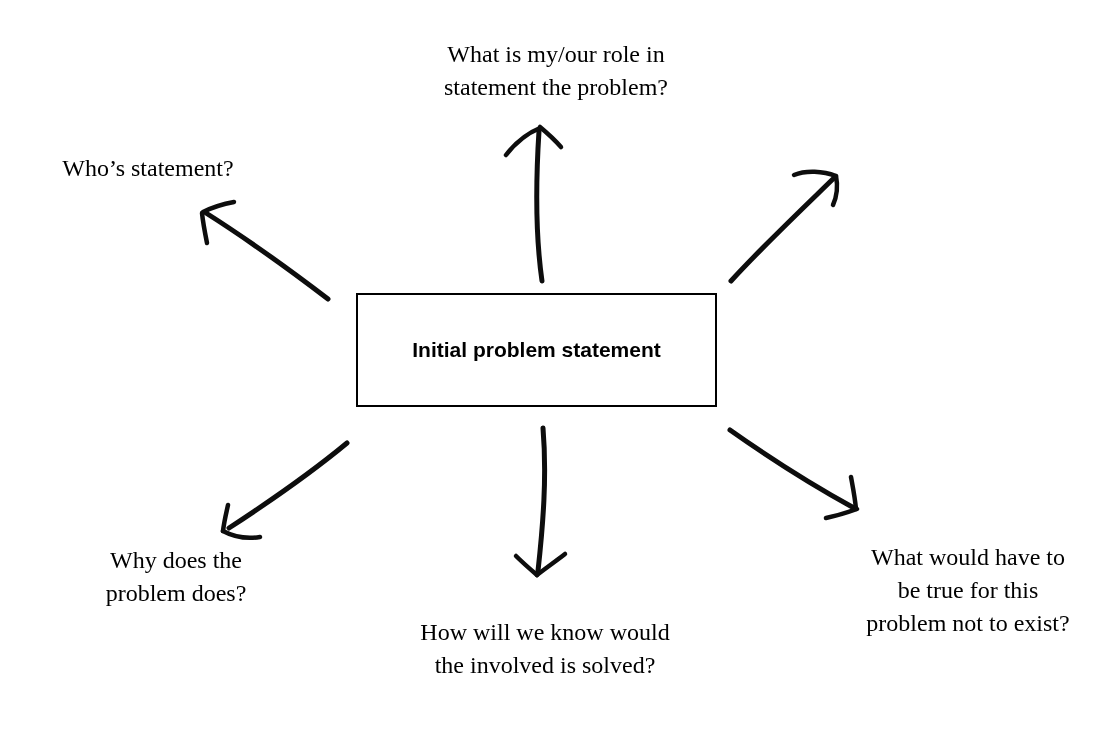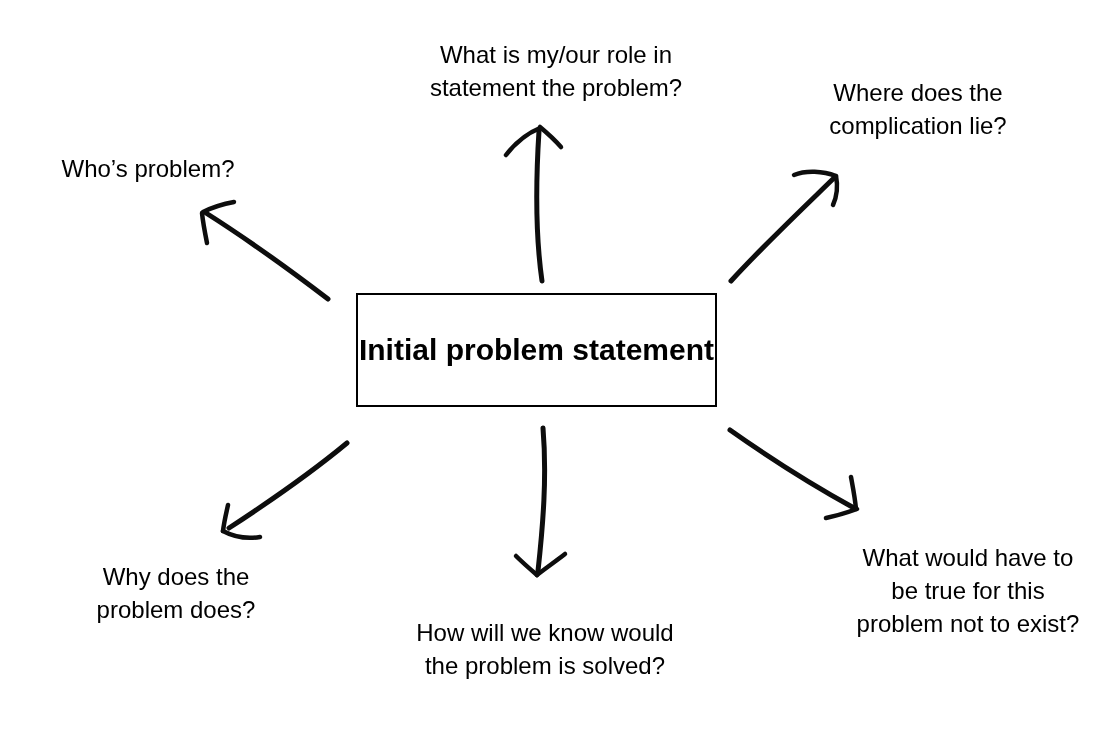--- a/index.html
+++ b/index.html
@@ -27,40 +27,40 @@
   .shaft { stroke-width: 5px; }
   .wing  { stroke-width: 4.5px; }
   .question {
     position: absolute;
     text-align: center;
     font-size: 24px;
     line-height: 33px;
     color: #000000;
     white-space: nowrap;
   }
-  .question span { display: block; }
+  .question span { display: block; font-family: Liberation Serif, serif; }
   .q-top          { left: 396px; top: 38px;  width: 320px; }
   .q-top-right    { left: 768px; top: 76px;  width: 300px; }
   .q-left         { left: 40px;  top: 152px; width: 216px; }
-  .q-bottom-left  { left: 66px;  top: 560px; width: 220px; }
+  .q-bottom-left  { left: 66px;  top: 544px; width: 220px; }
   .q-bottom       { left: 385px; top: 616px; width: 320px; }
   .q-bottom-right { left: 808px; top: 541px; width: 320px; }
   .center-box {
     position: absolute;
     left: 356px;
     top: 293px;
     width: 361px;
     height: 114px;
     box-sizing: border-box;
     border: 2px solid #000000;
     background: #ffffff;
     display: flex;
     align-items: center;
     justify-content: center;
-    font-size: 30px;
+    font-size: 21px;
     font-weight: bold;
   }
 </style>
 </head>
 <body>
 
 <div class="canvas">
 
   <svg class="arrows-layer" viewBox="0 0 1104 730" aria-hidden="true">
     <g>
@@ -93,37 +93,33 @@
       <path class="wing" d="M 851 477 C 853 488 855 498 856 509"></path>
       <path class="wing" d="M 826 518 C 836 516 846 513 857 509"></path>
     </g>
   </svg>
 
   <div class="question q-top">
     <span>What is my/our role in</span>
     <span>statement the problem?</span>
   </div>
 
-  <div class="question q-top-right">
-    <span>Where does the</span>
-    <span>complication lie?</span>
-  </div>
 
   <div class="question q-left">
-    <span>Who’s problem?</span>
+    <span>Who’s statement?</span>
   </div>
 
   <div class="question q-bottom-left">
     <span>Why does the</span>
     <span>problem does?</span>
   </div>
 
   <div class="question q-bottom">
     <span>How will we know would</span>
-    <span>the problem is solved?</span>
+    <span>the involved is solved?</span>
   </div>
 
   <div class="question q-bottom-right">
     <span>What would have to</span>
     <span>be true for this</span>
     <span>problem not to exist?</span>
   </div>
 
   <div class="center-box">
     <span>Initial problem statement</span>

